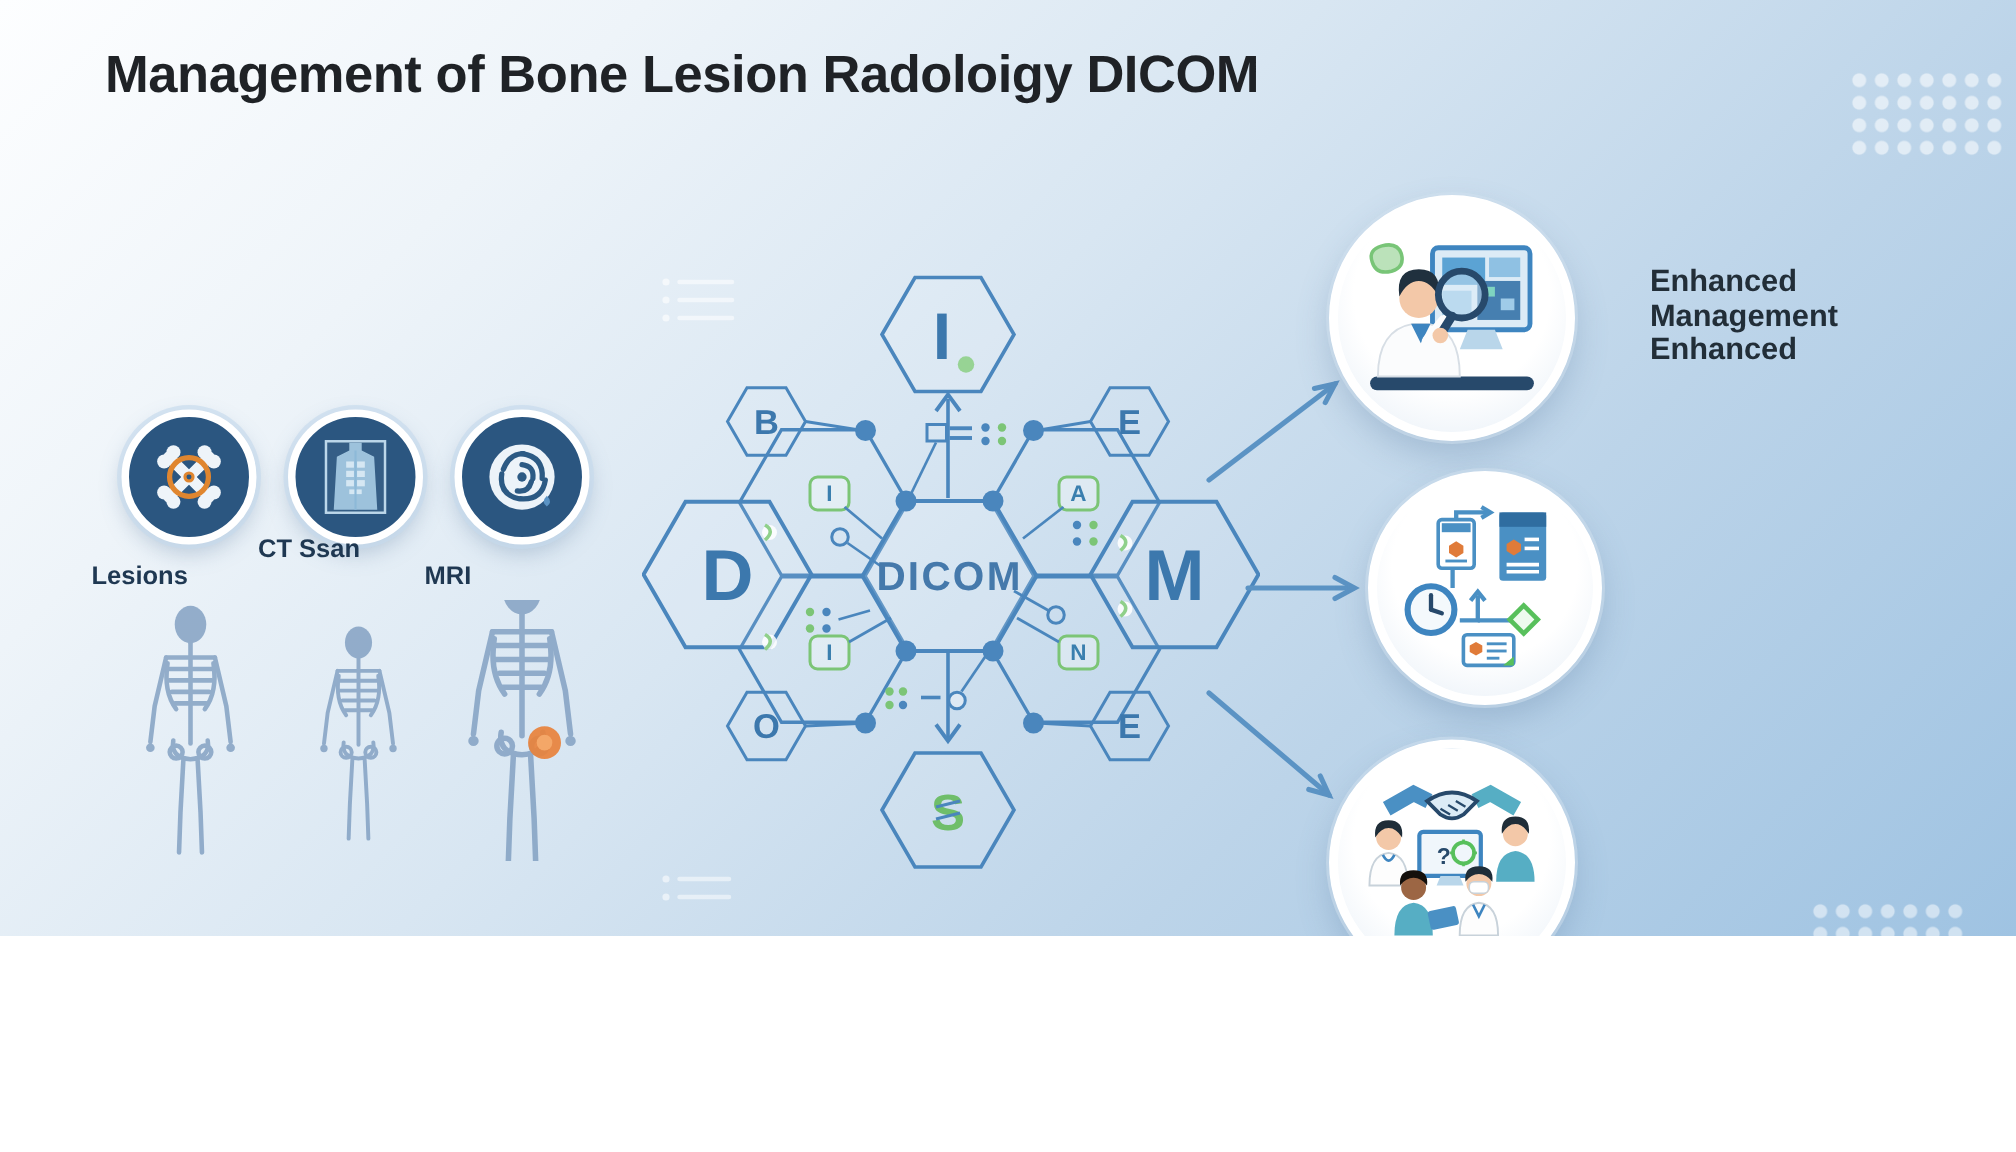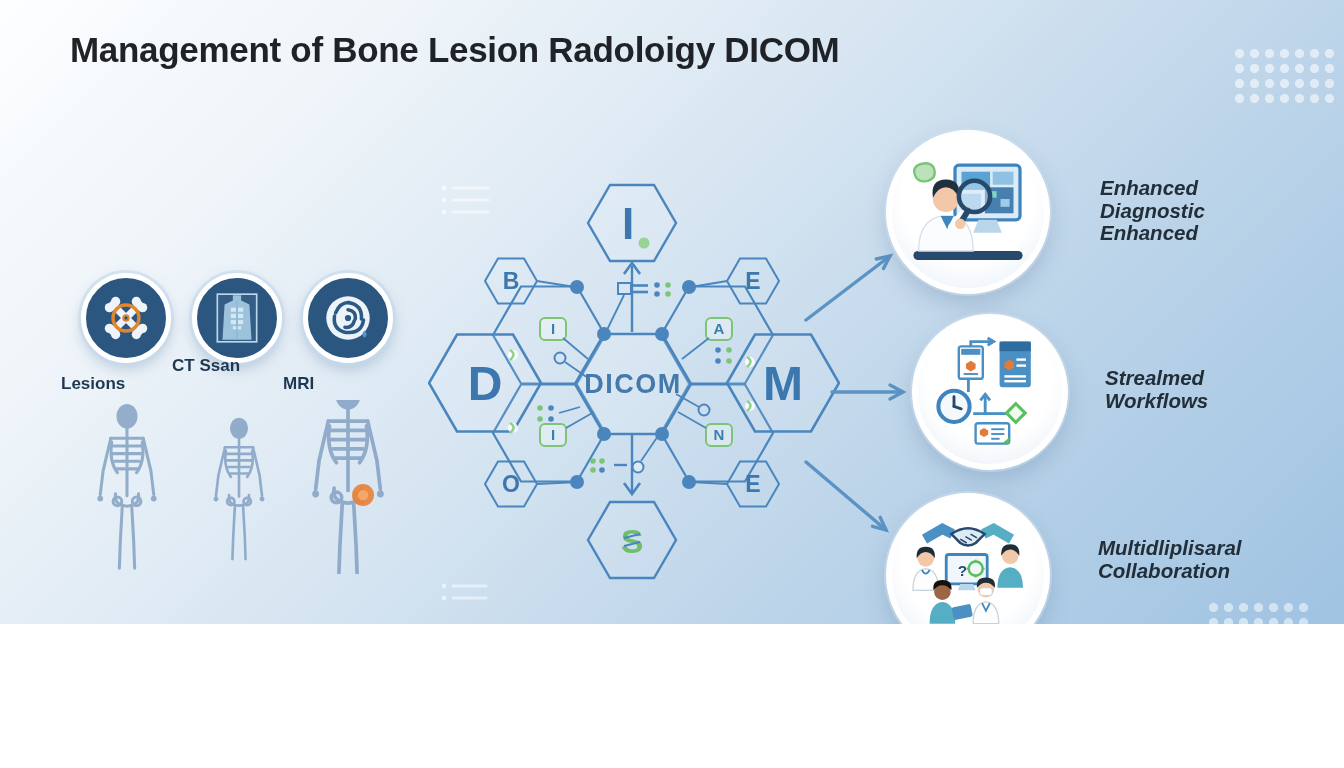--- a/index.html
+++ b/index.html
@@ -26,21 +26,21 @@
   .modality{position:absolute;width:90px;height:90px;border-radius:50%;background:#2b5680;
     border:5px solid #ffffff;box-sizing:border-box;display:flex;align-items:center;justify-content:center;
     box-shadow:0 0 0 3px rgba(198,218,236,.65),0 6px 14px rgba(96,128,162,.35);}
   .mod-label{position:absolute;width:130px;text-align:left;font-size:17px;font-weight:700;color:#1f3852;}
   .skel{position:absolute;}
   
   .benefit-circle{position:absolute;border-radius:50%;
     background:radial-gradient(circle at 50% 40%,#ffffff 55%,#f0f5fa 80%,#e4edf5 100%);
     border:6px solid #ffffff;box-sizing:border-box;display:flex;align-items:center;justify-content:center;
     box-shadow:0 0 0 2px rgba(210,226,240,.5),0 10px 22px rgba(90,122,158,.3);}
-  .benefit-text{position:absolute;font-size:20.5px;line-height:22.5px;font-weight:700;color:#222e38;font-style:italic;}
+  .benefit-text{position:absolute;font-size:20.5px;line-height:22.5px;font-weight:700;color:#222e38;}
   .benefit-text div{white-space:nowrap;}
   .hidden-defs{position:absolute;width:0;height:0;overflow:hidden;}
 </style>
 </head>
 <body>
 
 <div class="stage">
 
   <svg class="hidden-defs" aria-hidden="true">
     <defs>
@@ -387,25 +387,17 @@
       <path d="M57,60 q-1,-8 7,-8 q8,0 7,8 q-3,-4 -7,-4 q-4,0 -7,4" fill="#1f2d38"></path>
       <rect x="59" y="60" width="10" height="6" rx="2.5" fill="#ffffff" stroke="#c8d2da" stroke-width="0.8"></rect>
       <path d="M54,88 q0,-16 10,-17 q10,1 10,17 z" fill="#fdfdfd" stroke="#c8d2da" stroke-width="1"></path>
       <path d="M61,72 l3,6 3,-6" fill="none" stroke="#3e85c0" stroke-width="1.4"></path>
       <rect x="38" y="74" width="15" height="10" rx="1.5" fill="#4a90c4" transform="rotate(-12 45 79)"></rect>
     </svg>
   </div>
 
   <div class="benefit-text" style="left:1100px;top:177px;">
     <div>Enhanced</div>
-    <div>Diagnostic</div>
+    <div>Management</div>
     <div>Enhanced</div>
   </div>
-  <div class="benefit-text" style="left:1105px;top:367px;">
-    <div>Strealmed</div>
-    <div>Workflows</div>
-  </div>
-  <div class="benefit-text" style="left:1098px;top:537px;">
-    <div>Multidliplisaral</div>
-    <div>Collaboration</div>
-  </div>
 
 </div>
 
 </body></html>

